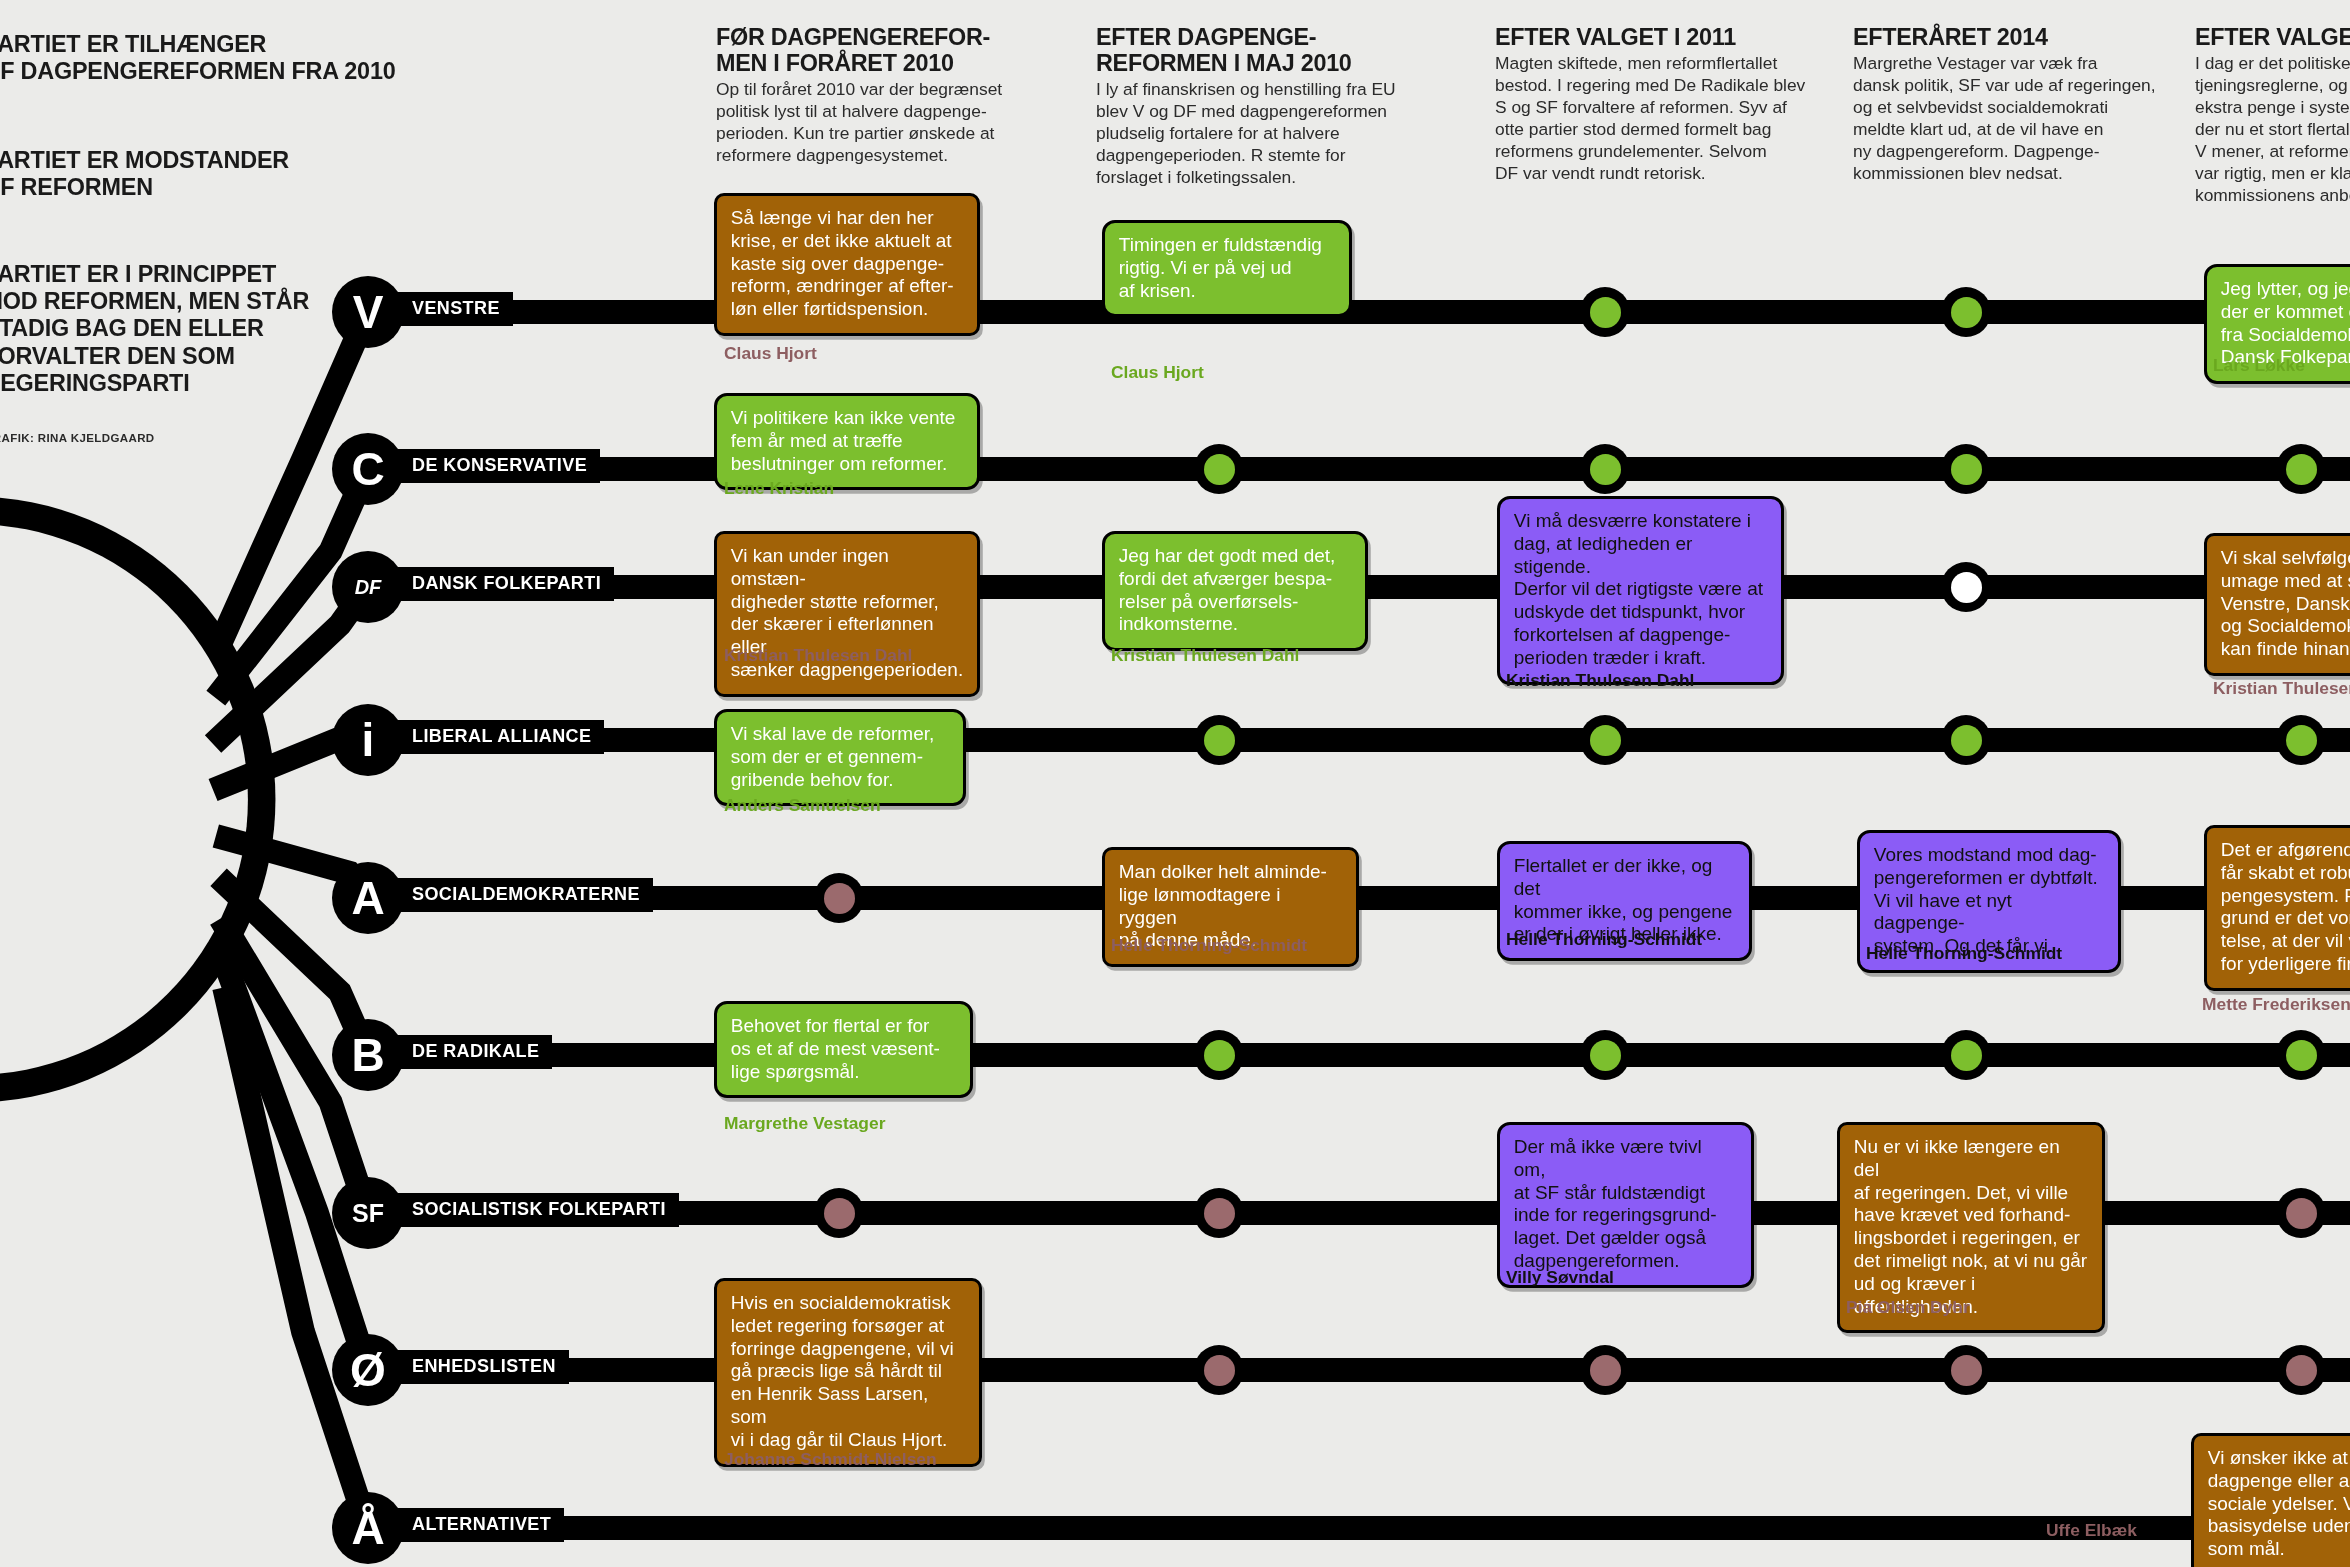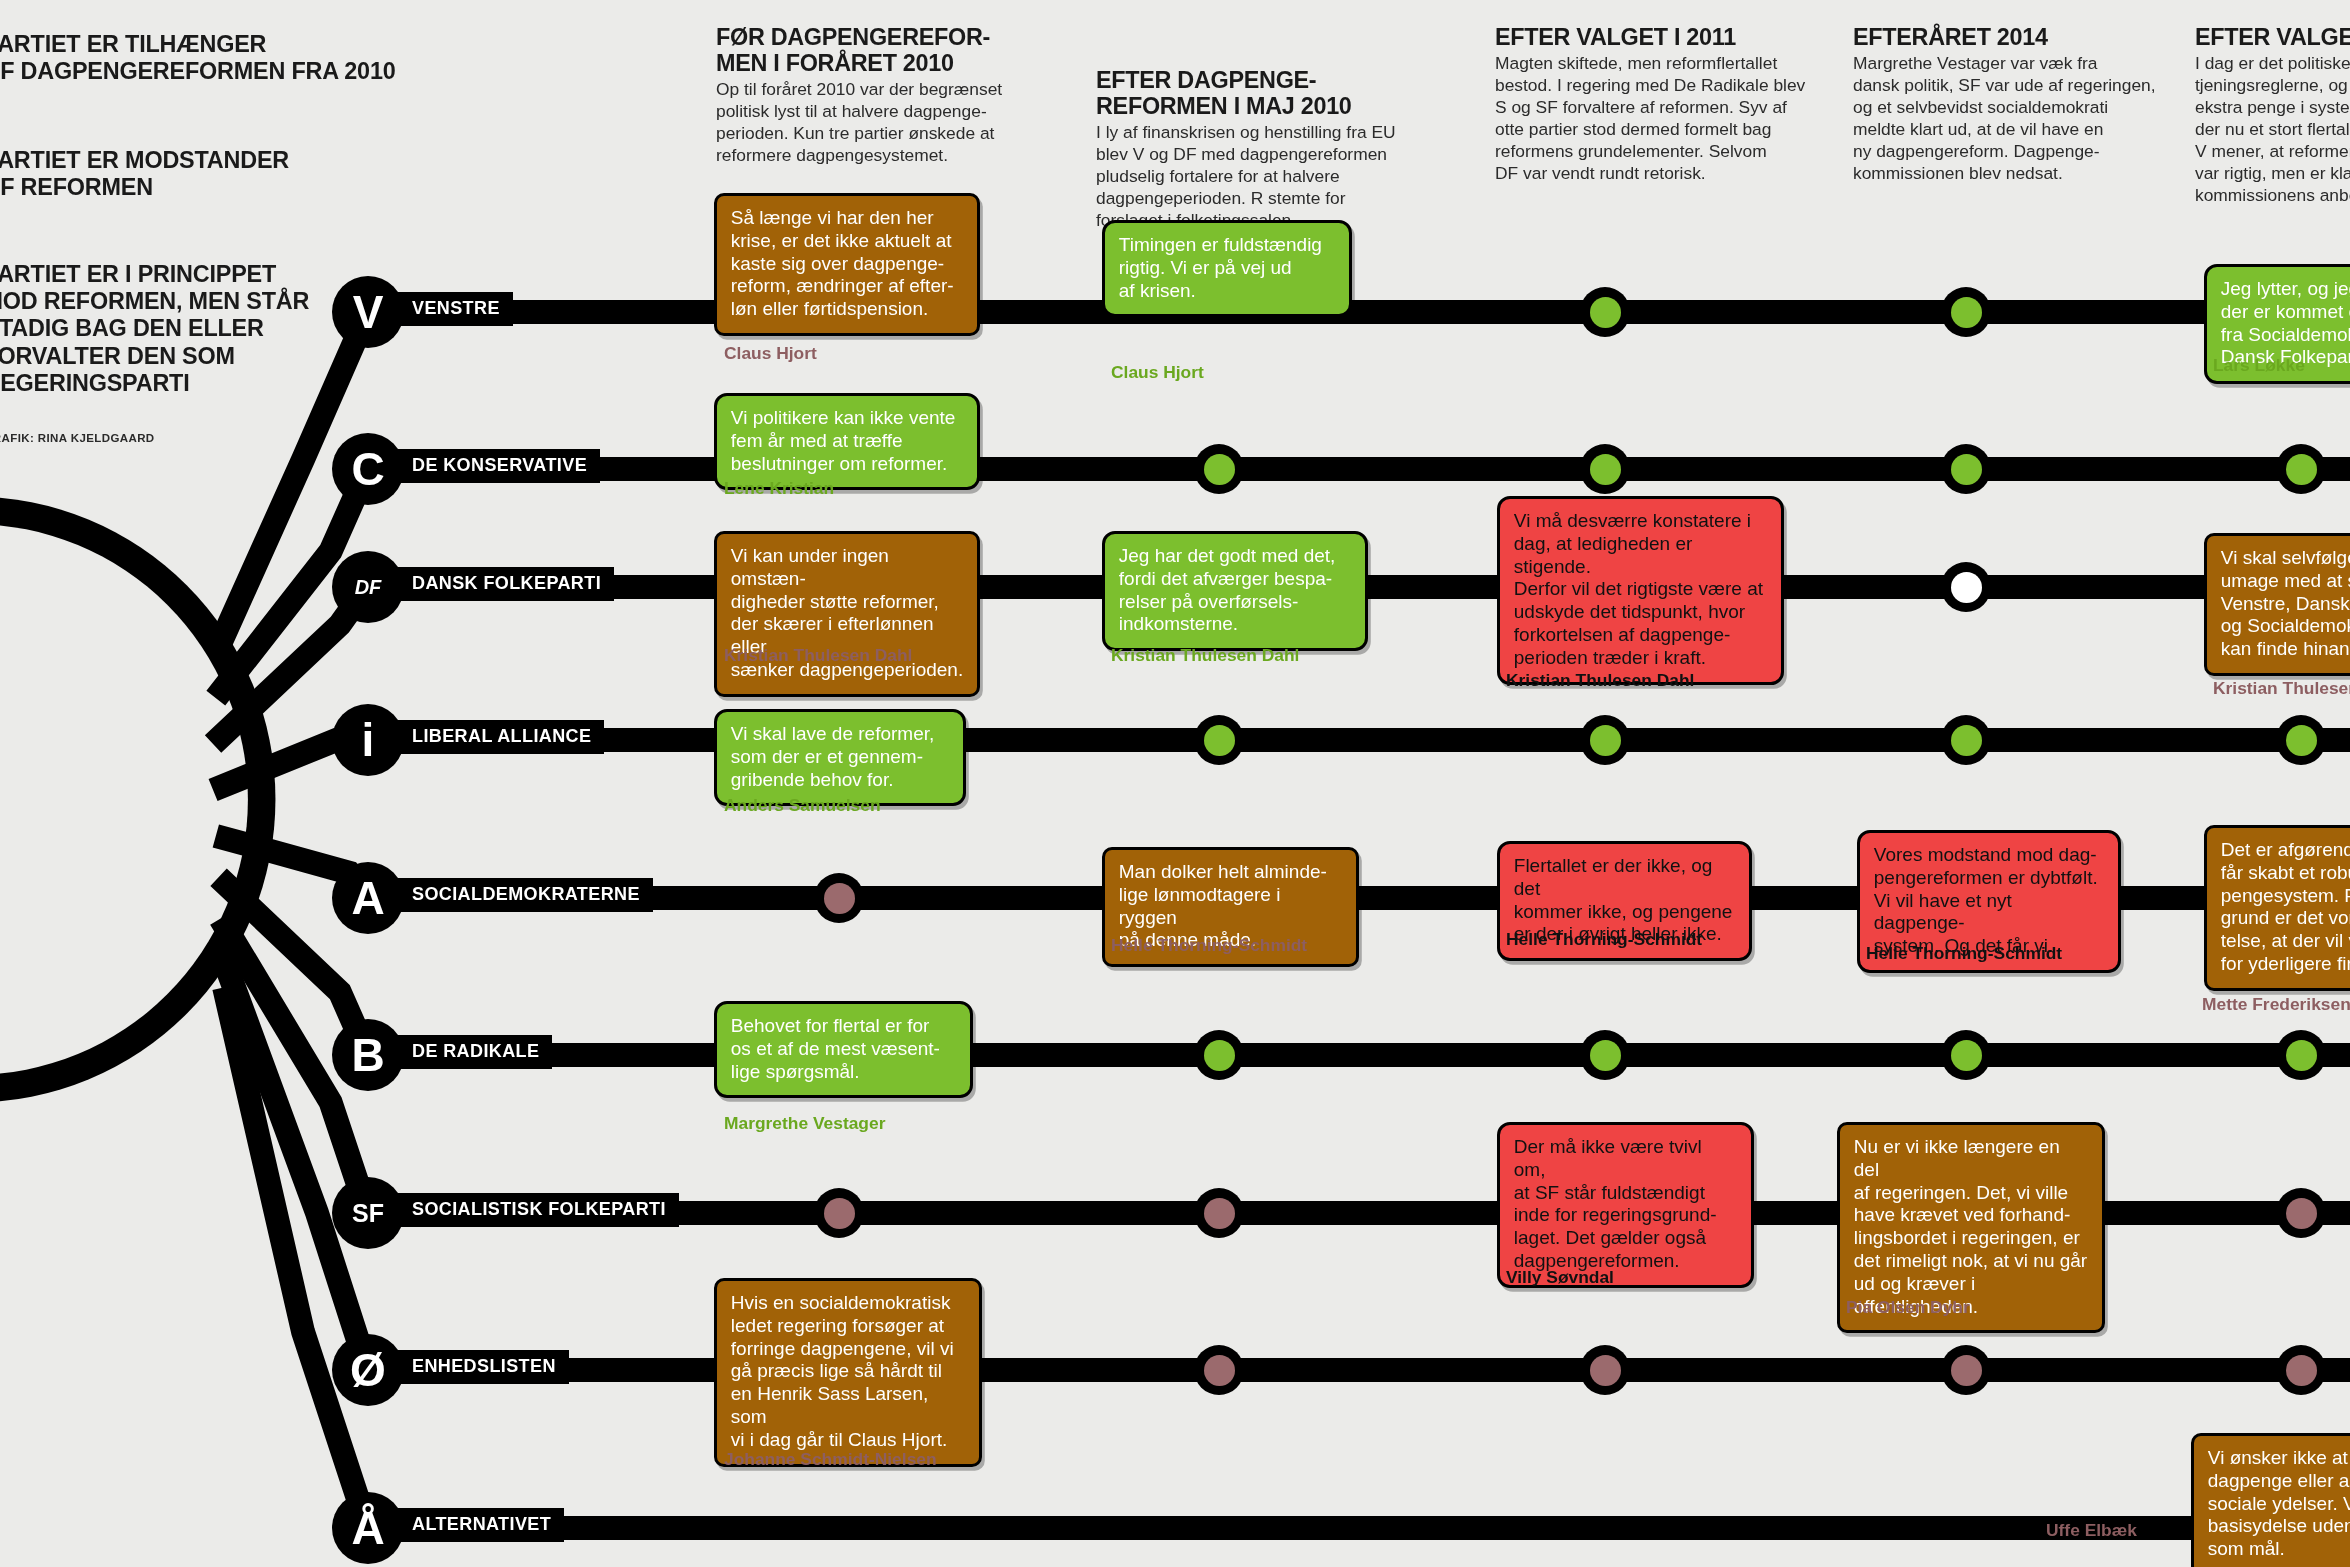--- a/index.html
+++ b/index.html
@@ -44,21 +44,21 @@
                font-size:18px; font-weight:700; letter-spacing:0.4px;
                padding:6.4px 13px 6.4px 26px; z-index:5; white-space:nowrap;
                text-transform:uppercase; }
 
   
   .bubble{ position:absolute; border:3.7px solid #000; border-radius:13px;
            padding:11px 13.8px 12px 13.8px; z-index:8; box-shadow:2.8px 3.7px 0 rgba(0,0,0,.28);}
   .bubble .txt{ font-size:19px; line-height:1.2; white-space:pre-line; }
   .bubble.green{ background:#7cbf2e; } .bubble.green .txt{ color:#fff; }
   .bubble.mauve{ background:#a16207;border-radius:10px; } .bubble.mauve .txt{ color:#fff; }
-  .bubble.white{ background:#ef4444; } .bubble.white .txt{ color:#111; }
+  .bubble.white{ background:#8b5cf6; } .bubble.white .txt{ color:#111; }
   .speaker{ position:absolute; font-size:17.4px; font-weight:700; z-index:8; white-space:nowrap;}
   .speaker.green{ color:#6aa81f; } .speaker.mauve{ color:#8d5e61; } .speaker.white{ color:#111; }
 </style>
 </head>
 <body>
 
 <div id="legend">
   <div class="legend-item l1">PARTIET ER TILHÆNGER
 AF DAGPENGEREFORMEN FRA 2010</div>
   <div class="legend-item l2">PARTIET ER MODSTANDER
@@ -82,21 +82,21 @@
 </svg>
 
 <div class="col-head" style="left:716px;width:354px;">
   <h2>FØR DAGPENGEREFOR-
 MEN I FORÅRET 2010</h2>
   <p>Op til foråret 2010 var der begrænset
 politisk lyst til at halvere dagpenge-
 perioden. Kun tre partier ønskede at
 reformere dagpengesystemet.</p>
 </div>
-<div class="col-head" style="left:1096px;width:354px;margin-top:43px;">
+<div class="col-head" style="left:1096px;width:354px;">
   <h2>EFTER DAGPENGE-
 REFORMEN I MAJ 2010</h2>
   <p>I ly af finanskrisen og henstilling fra EU
 blev V og DF med dagpengereformen
 pludselig fortalere for at halvere
 dagpengeperioden. R stemte for
 forslaget i folketingssalen.</p>
 </div>
 <div class="col-head" style="left:1495px;width:354px;">
   <h2>EFTER VALGET I 2011</h2>

